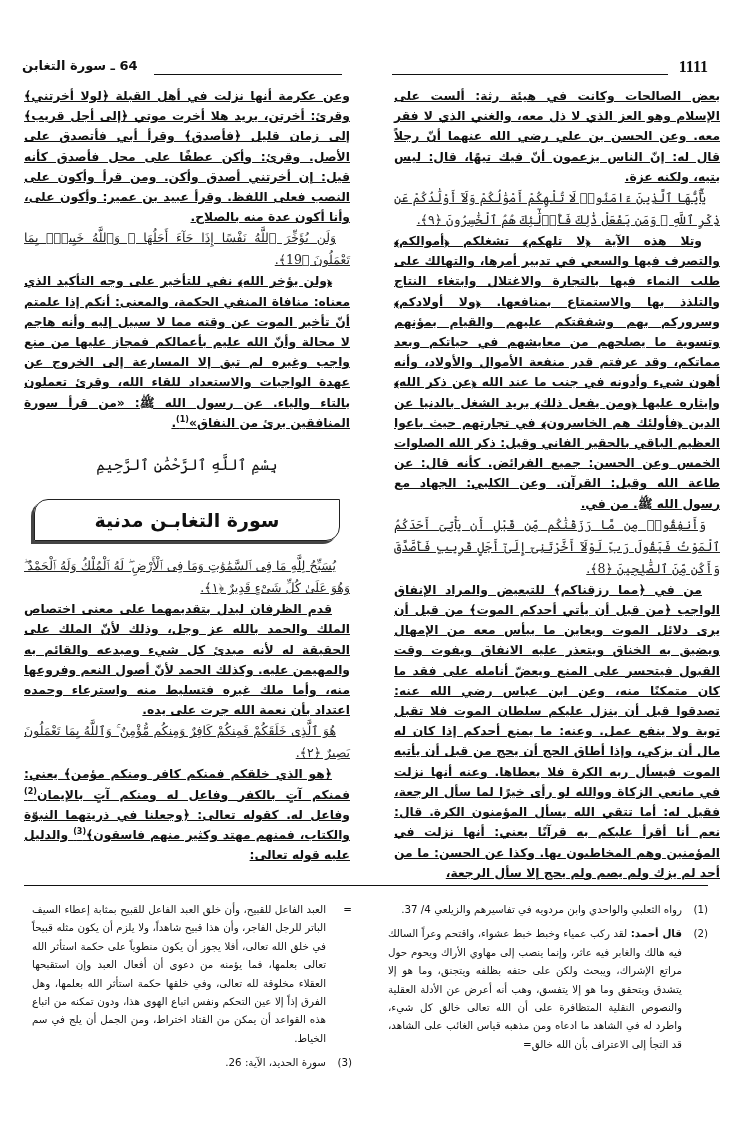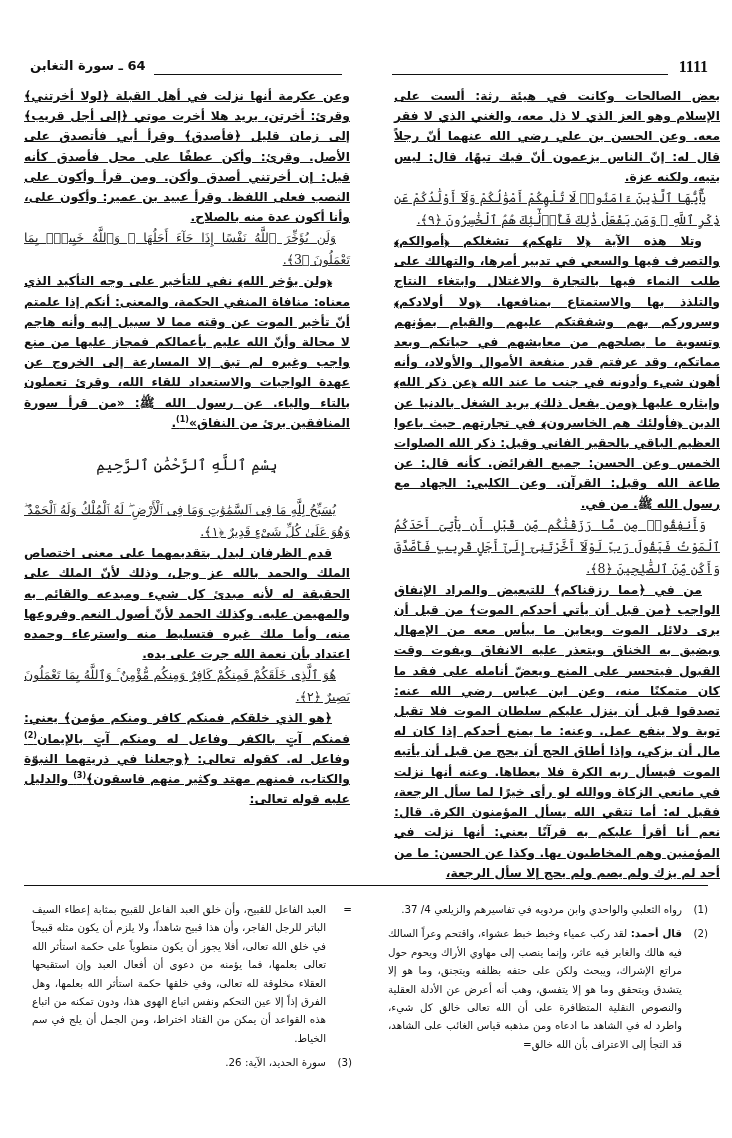--- a/index.html
+++ b/index.html
@@ -3,21 +3,21 @@
 <meta charset="utf-8">
 <style>
   html, body { margin: 0; padding: 0; background: #ffffff; }
   body { width: 732px; height: 1138px; position: relative; overflow: hidden;
          font-family: "DejaVu Sans", "Liberation Sans", sans-serif; color: #111; }
   .page { position: absolute; left: 0; top: 0; width: 732px; height: 1138px; }
 
   
   .header { position: absolute; top: 58px; left: 22px; width: 686px; height: 22px; direction: ltr; }
   .header .page-num { position: absolute; right: 0; top: 0; font-family: "Liberation Serif", serif; font-weight: bold; font-size: 16px; }
-  .header .surah-ref { position: absolute; left: 8px; top: 0; font-weight: bold; font-size: 13px; direction: rtl; }
+  .header .surah-ref { position: absolute; left: 0; top: 0; font-weight: bold; font-size: 13px; direction: rtl; }
   .header .rule-right { position: absolute; right: 40px; left: 370px; top: 16px; border-top: 1.5px solid #111; }
   .header .rule-left { position: absolute; left: 132px; right: 366px; top: 16px; border-top: 1.5px solid #111; }
 
   .col { position: absolute; top: 86px; width: 326px; direction: rtl; text-align: justify;
          font-size: 12.3px; line-height: 20.2px; font-weight: bold; }
   .col-right { right: 12px; }
   .col-left { left: 24px; }
   .col p { margin: 0; text-decoration: underline; }
   .col p.indent { text-indent: 18px; }
   .verse { font-family: "DejaVu Serif", serif; font-weight: normal; font-size: 12.5px; line-height: 22px;
@@ -55,23 +55,26 @@
   <div class="col col-right">
     <p>بعض الصالحات وكانت في هيئة رثة: ألست على الإسلام وهو العز الذي لا ذل معه، والغني الذي لا فقر معه. وعن الحسن بن علي رضي الله عنهما أنّ رجلاً قال له: إنّ الناس يزعمون أنّ فيك تيهًا، قال: ليس بتيه، ولكنه عزة.</p>
     <p class="verse">يَٰٓأَيُّهَا ٱلَّذِينَ ءَامَنُوا۟ لَا تُلْهِكُمْ أَمْوَٰلُكُمْ وَلَآ أَوْلَٰدُكُمْ عَن ذِكْرِ ٱللَّهِ ۚ وَمَن يَفْعَلْ ذَٰلِكَ فَأُو۟لَٰٓئِكَ هُمُ ٱلْخَٰسِرُونَ ﴿٩﴾.</p>
     <p class="indent">وتلا هذه الآية ﴿لا تلهكم﴾ تشغلكم ﴿أموالكم﴾ والتصرف فيها والسعي في تدبير أمرها، والتهالك على طلب النماء فيها بالتجارة والاغتلال وابتغاء النتاج والتلذذ بها والاستمتاع بمنافعها. ﴿ولا أولادكم﴾ وسروركم بهم وشفقتكم عليهم والقيام بمؤنهم وتسوية ما يصلحهم من معايشهم في حياتكم وبعد مماتكم، وقد عرفتم قدر منفعة الأموال والأولاد، وأنه أهون شيء وأدونه في جنب ما عند الله ﴿عن ذكر الله﴾ وإيثاره عليها ﴿ومن يفعل ذلك﴾ يريد الشغل بالدنيا عن الدين ﴿فأولئك هم الخاسرون﴾ في تجارتهم حيث باعوا العظيم الباقي بالحقير الفاني وقيل: ذكر الله الصلوات الخمس وعن الحسن: جميع الفرائض. كأنه قال: عن طاعة الله وقيل: القرآن. وعن الكلبي: الجهاد مع رسول الله ﷺ. من في.</p>
     <p class="verse">وَأَنفِقُوا۟ مِن مَّا رَزَقْنَٰكُم مِّن قَبْلِ أَن يَأْتِىَ أَحَدَكُمُ ٱلْمَوْتُ فَيَقُولَ رَبِّ لَوْلَآ أَخَّرْتَنِىٓ إِلَىٰٓ أَجَلٍ قَرِيبٍ فَأَصَّدَّقَ وَأَكُن مِّنَ ٱلصَّٰلِحِينَ ﴿8﴾.</p>
     <p class="indent">من في ﴿مما رزقناكم﴾ للتبعيض والمراد الإنفاق الواجب ﴿من قبل أن يأتي أحدكم الموت﴾ من قبل أن يرى دلائل الموت ويعاين ما ييأس معه من الإمهال ويضيق به الخناق ويتعذر عليه الانفاق ويفوت وقت القبول فيتحسر على المنع ويعضّ أنامله على فقد ما كان متمكنًا منه، وعن ابن عباس رضي الله عنه: تصدقوا قبل أن ينزل عليكم سلطان الموت فلا تقبل توبة ولا ينفع عمل. وعنه: ما يمنع أحدكم إذا كان له مال أن يزكي، وإذا أطاق الحج أن يحج من قبل أن يأتيه الموت فيسأل ربه الكرة فلا يعطاها. وعنه أنها نزلت في مانعي الزكاة ووالله لو رأى خيرًا لما سأل الرجعة، فقيل له: أما تتقي الله يسأل المؤمنون الكرة. قال: نعم أنا أقرأ عليكم به قرآنًا يعني: أنها نزلت في المؤمنين وهم المخاطبون بها. وكذا عن الحسن: ما من أحد لم يزك ولم يصم ولم يحج إلا سأل الرجعة،</p>
   </div>
 
   <div class="col col-left">
     <p>وعن عكرمة أنها نزلت في أهل القبلة ﴿لولا أخرتني﴾ وقرئ: أخرتن، يريد هلا أخرت موتي ﴿إلى أجل قريب﴾ إلى زمان قليل ﴿فأصدق﴾ وقرأ أبي فأتصدق على الأصل. وقرئ: وأكن عطفًا على محل فأصدق كأنه قيل: إن أخرتني أصدق وأكن. ومن قرأ وأكون على النصب فعلى اللفظ. وقرأ عبيد بن عمير: وأكون على، وأنا أكون عدة منه بالصلاح.</p>
-    <p class="verse">وَلَن يُؤَخِّرَ ٱللَّهُ نَفْسًا إِذَا جَآءَ أَجَلُهَا ۚ وَٱللَّهُ خَبِيرٌۢ بِمَا تَعْمَلُونَ ﴿3﴾.</p>
+    <p class="verse">وَلَن يُؤَخِّرَ ٱللَّهُ نَفْسًا إِذَا جَآءَ أَجَلُهَا ۚ وَٱللَّهُ خَبِيرٌۢ بِمَا تَعْمَلُونَ ﴿19﴾.</p>
     <p class="indent"><span>﴿ولن يؤخر الله﴾ نفي للتأخير على وجه التأكيد الذي معناه: منافاة المنفي الحكمة، والمعنى: أنكم إذا علمتم أنّ تأخير الموت عن وقته مما لا سبيل إليه وأنه هاجم لا محالة وأنّ الله عليم بأعمالكم فمجاز عليها من منع واجب وغيره لم تبق إلا المسارعة إلى الخروج عن عهدة الواجبات والاستعداد للقاء الله، وقرئ تعملون بالتاء والياء. عن رسول الله ﷺ: «من قرأ سورة المنافقين برئ من النفاق»</span><sup>(1)</sup><span>.</span></p>
     <div class="basmala">بِسْمِ ٱللَّهِ ٱلرَّحْمَٰنِ ٱلرَّحِيمِ</div>
+    <div class="surah-box">
+      <span>سورة التغابـن مدنية</span>
+    </div>
     <p class="verse">يُسَبِّحُ لِلَّهِ مَا فِى ٱلسَّمَٰوَٰتِ وَمَا فِى ٱلْأَرْضِ ۖ لَهُ ٱلْمُلْكُ وَلَهُ ٱلْحَمْدُ ۖ وَهُوَ عَلَىٰ كُلِّ شَىْءٍ قَدِيرٌ ﴿١﴾.</p>
     <p class="indent">قدم الظرفان ليدل بتقديمهما على معنى اختصاص الملك والحمد بالله عز وجل، وذلك لأنّ الملك على الحقيقة له لأنه مبدئ كل شيء ومبدعه والقائم به والمهيمن عليه. وكذلك الحمد لأنّ أصول النعم وفروعها منه، وأما ملك غيره فتسليط منه واسترعاء وحمده اعتداد بأن نعمة الله جرت على يده.</p>
     <p class="verse">هُوَ ٱلَّذِى خَلَقَكُمْ فَمِنكُمْ كَافِرٌ وَمِنكُم مُّؤْمِنٌ ۚ وَٱللَّهُ بِمَا تَعْمَلُونَ بَصِيرٌ ﴿٢﴾.</p>
     <p class="indent"><span>﴿هو الذي خلقكم فمنكم كافر ومنكم مؤمن﴾ يعني: فمنكم آتٍ بالكفر وفاعل له ومنكم آتٍ بالإيمان</span><sup>(2)</sup><span> وفاعل له. كقوله تعالى: ﴿وجعلنا في ذريتهما النبوّة والكتاب، فمنهم مهتد وكثير منهم فاسقون﴾</span><sup>(3)</sup><span> والدليل عليه قوله تعالى:</span></p>
   </div>
 
   <div class="footnotes-rule"></div>
 
   <div class="fn-col fn-right">
     <div class="fn">

